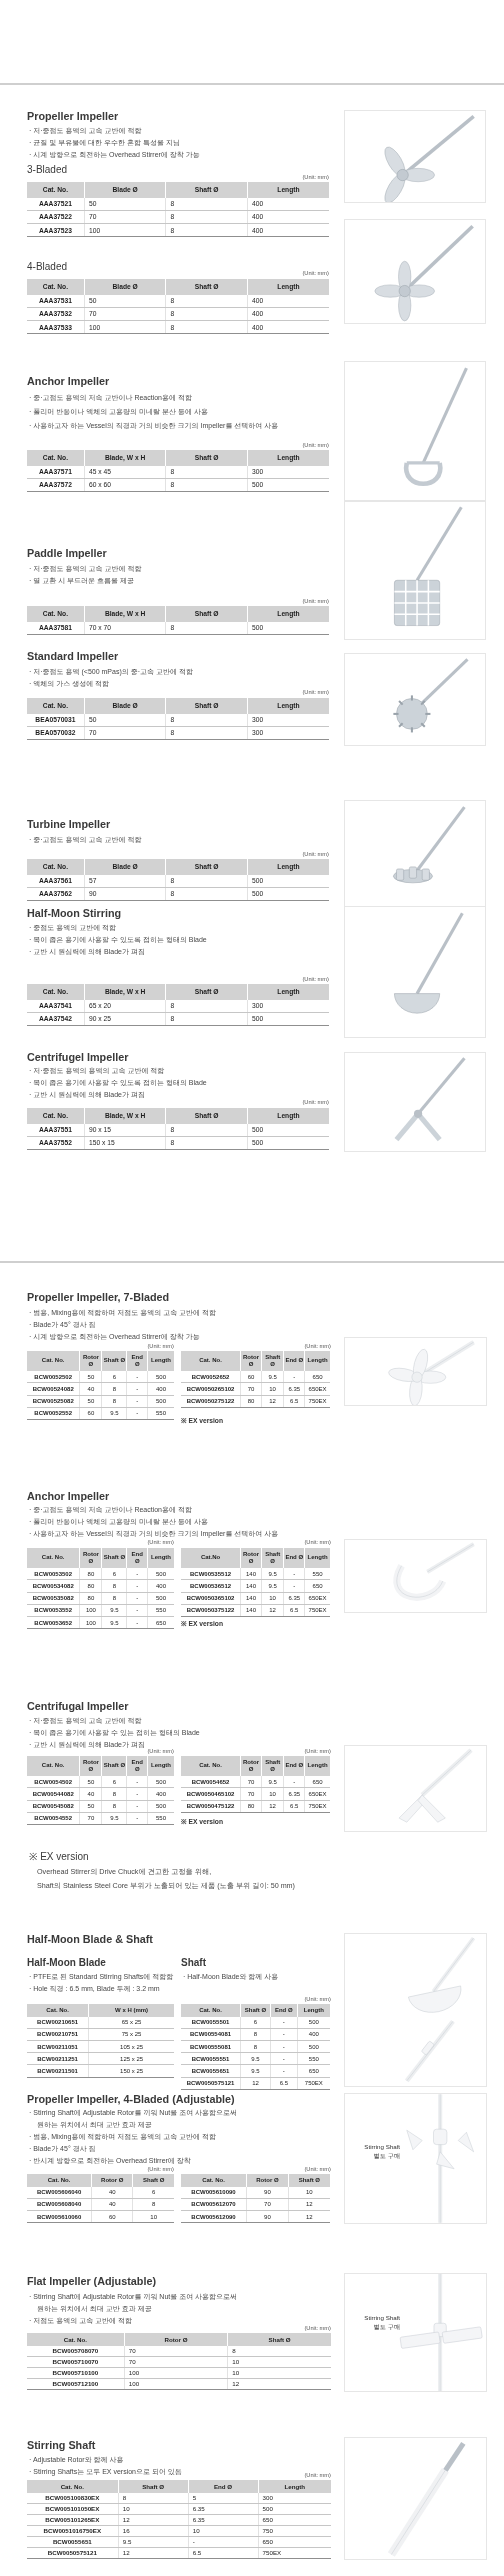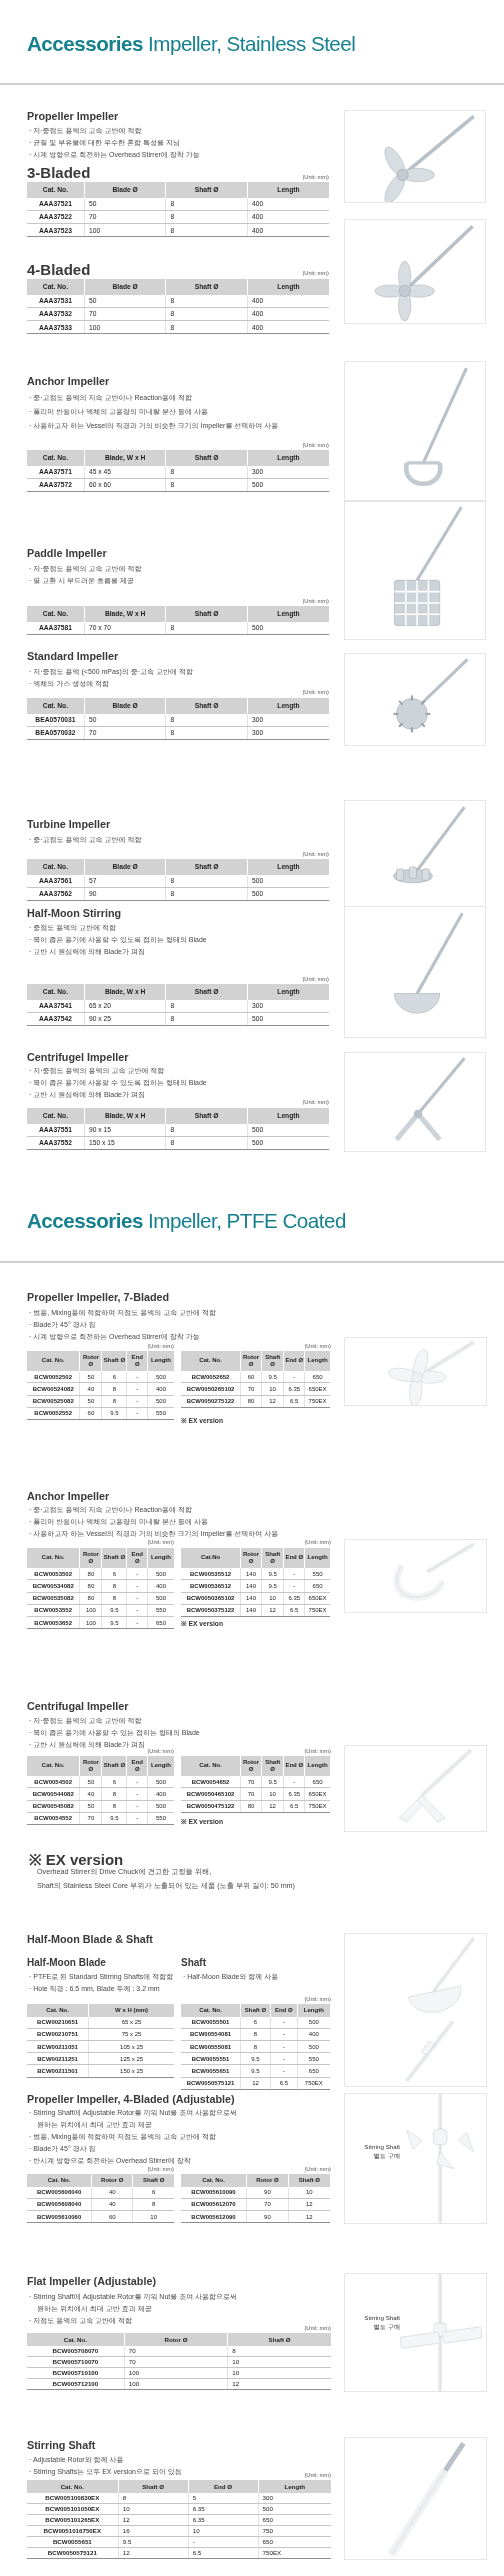--- a/index.html
+++ b/index.html
@@ -3,21 +3,21 @@
 <meta charset="utf-8">
 <style>
   html,body{margin:0;padding:0;background:#fff}
   body{font-family:"Liberation Sans",sans-serif;color:#222}
   #page{position:relative;width:505px;height:3995px;background:#fff;overflow:hidden}
   .abs{position:absolute}
   .hmain{font-size:20.6px;color:#17808f;letter-spacing:-0.5px;white-space:nowrap}
   .hmain b{font-weight:700;margin-right:5.2px}
   .divider{position:absolute;left:0;width:505px;height:2.1px;background:#cfcfcf}
   .h2{font-size:10.8px;font-weight:700;color:#3a3a3a;white-space:nowrap}
-  .h3{font-size:15px;font-weight:700;color:#3a3a3a}
+  .h3{font-size:10px;font-weight:400;color:#3a3a3a}
   .h4{font-size:10px;font-weight:700;color:#3a3a3a}
   .bullets .b{font-size:7px;color:#474747;line-height:12px;white-space:nowrap}
   .bullets .b.cont{padding-left:4.1px}
   .bullets.sp .b{line-height:14px}
   .unit{font-size:5.7px;color:#555;text-align:right}
   .tblbox{position:absolute}
   .tbl{width:100%;border-collapse:collapse;table-layout:fixed}
   .tbl th{background:#d2d2d2;font-size:6.7px;font-weight:700;color:#1d1d1d;padding:3.6px 1.5px;text-align:center;border-left:1px solid #fff;line-height:1.25}
   .tbl th:first-child{border-left:none}
   .tbl td{font-size:6.7px;color:#1d1d1d;padding:2.6px 4.1px;border-bottom:0.5px solid #c6c6c6;border-left:0.5px solid #e2e2e2;overflow:hidden;white-space:nowrap}
@@ -31,21 +31,20 @@
   .ibox{position:absolute;border:0.5px solid #e6e6e6;background:#fff}
   .exnote{font-size:6.7px;font-weight:700;color:#333}
   .overlay-note{position:absolute;font-size:6.2px;color:#333;text-align:right;line-height:8.8px}
   svg{display:block}
 </style>
 </head>
 <body>
 
 <div id="page">
 
-  <div class="abs hmain" style="left:27px;top:32px"><b>Accessories</b><span>Impeller, Stainless Steel</span></div>
   <div class="divider" style="top:83px"></div>
 
   <div class="abs h2" style="left:27px;top:110px">Propeller Impeller</div>
   <div class="abs bullets" style="left:29px;top:125px">
       <div class="b">· 저·중점도 용액의 고속 교반에 적합</div>
       <div class="b">· 균질 및 부유물에 대한 우수한 혼합 특성을 지님</div>
       <div class="b">· 시계 방향으로 회전하는 Overhead Stirrer에 장착 가능</div>
     </div>
   <div class="abs h3" style="left:27px;top:164px">3-Bladed</div>
   <div class="abs unit" style="left:226px;top:174px;width:103px">(Unit: mm)</div>
@@ -432,21 +431,20 @@
     </div>
   <div class="ibox" style="left:344px;top:1052px;width:140px;height:98px">
     <svg width="140" height="98" viewBox="0 0 272 190">
       <line x1="232" y1="10" x2="142" y2="118" stroke="#b9c0c7" stroke-width="6"></line>
       <line x1="142" y1="118" x2="100" y2="168" stroke="#ccd3d9" stroke-width="10"></line>
       <line x1="142" y1="118" x2="184" y2="168" stroke="#ccd3d9" stroke-width="10"></line>
       <circle cx="142" cy="118" r="8" fill="#b9c0c7"></circle>
     </svg>
   </div>
 
-  <div class="abs hmain" style="left:27px;top:1209px"><b>Accessories</b><span>Impeller, PTFE Coated</span></div>
   <div class="divider" style="top:1261px"></div>
 
   <div class="abs h2" style="left:27px;top:1291px">Propeller Impeller, 7-Bladed</div>
   <div class="abs bullets" style="left:29px;top:1307px">
       <div class="b">· 범용, Mixing용에 적합하며 저점도 용액의 고속 교반에 적합</div>
       <div class="b">· Blade가 45° 경사 짐</div>
       <div class="b">· 시계 방향으로 회전하는 Overhead Stirrer에 장착 가능</div>
     </div>
   <div class="abs unit" style="left:71px;top:1343px;width:103px">(Unit: mm)</div>
   <div class="abs unit" style="left:228px;top:1343px;width:103px">(Unit: mm)</div>

